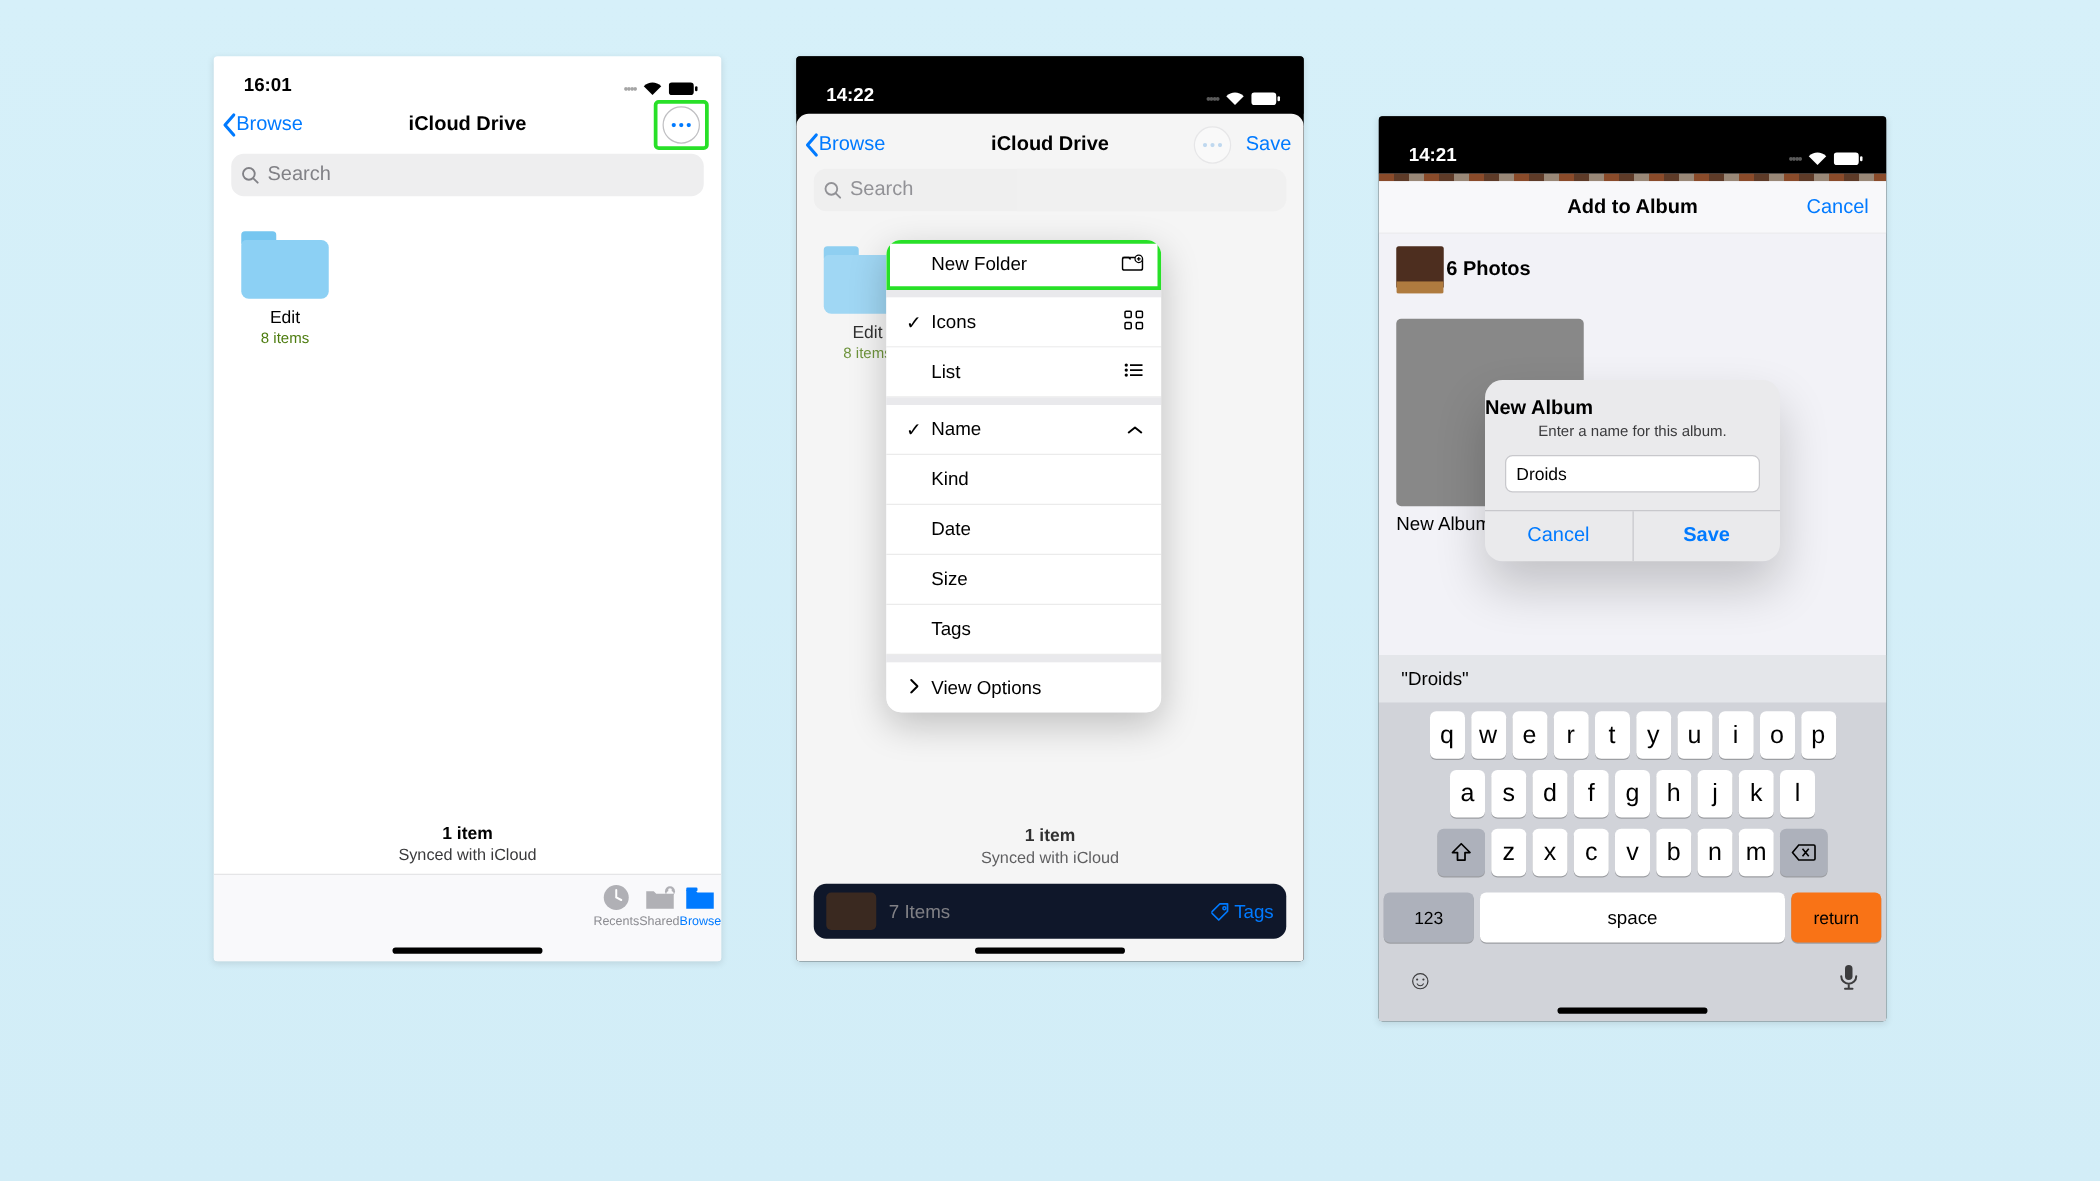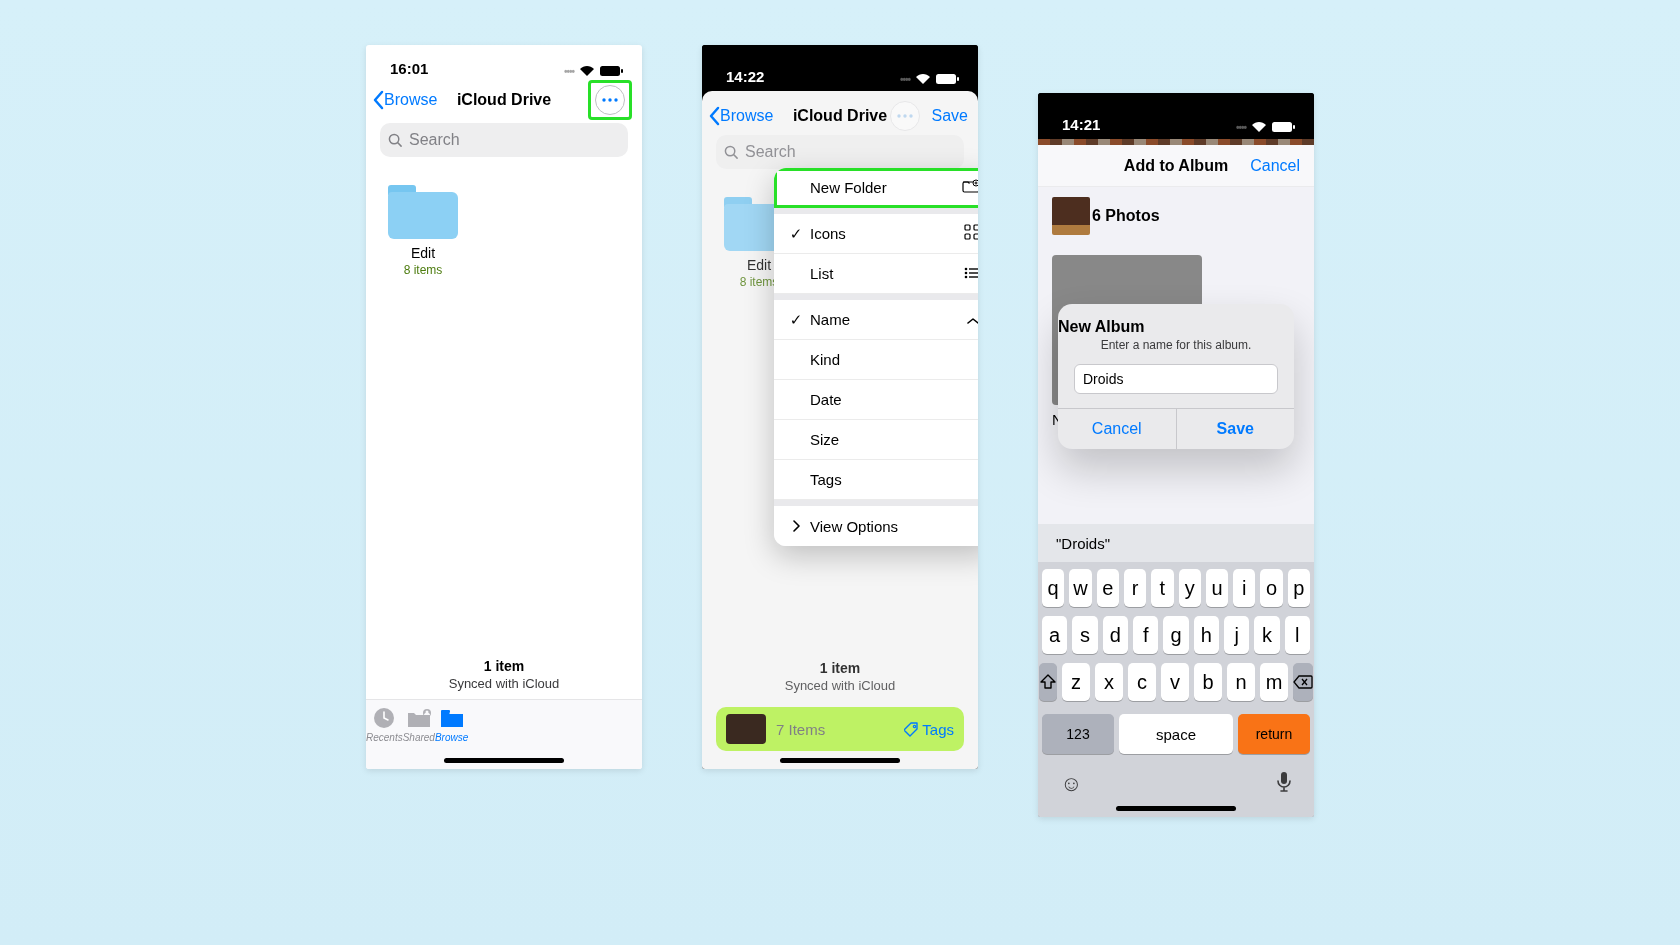--- a/index.html
+++ b/index.html
@@ -1,17 +1,17 @@
 <!DOCTYPE html>
 <html><head>
 <meta charset="utf-8">
 <style>
 * { margin: 0; padding: 0; box-sizing: border-box; font-family: -apple-system, "SF Pro Text", "Helvetica Neue", Arial, sans-serif; -webkit-font-smoothing: antialiased; }
 body { width: 1680px; height: 945px; background: linear-gradient(to bottom, #d6f0f9, #d2edf7); display: flex; justify-content: center; align-items: flex-start; gap: 60px; padding-top: 45px; }
-.phone { width: 276px; height: 724px; border-radius: 3px; overflow: hidden; background: #fff; box-shadow: 0 2px 6px rgba(0,0,0,.1); position: relative; }
+.phone { width: 406px; height: 724px; border-radius: 3px; overflow: hidden; background: #fff; box-shadow: 0 2px 6px rgba(0,0,0,.1); position: relative; }
 
 
 .statusbar { height: 34px; display: flex; align-items: flex-end; justify-content: space-between; padding: 0 18px 2px 24px; font-size: 15px; font-weight: 600; color: #000; }
 .statusbar.dark { background: #000; color: #fff; height: 46px; padding-bottom: 6px; }
 .status-icons { display: flex; align-items: center; gap: 5px; }
 .dots-signal { letter-spacing: -1px; font-size: 10px; opacity: .35; }
 .wifi-icon svg, .battery-icon svg { display: block; }
 .phone .home-indicator { position: absolute; bottom: 6px; left: 50%; transform: translateX(-50%); width: 120px; height: 5px; background: #000; border-radius: 3px; }
 
 
@@ -35,40 +35,40 @@
 .folder-icon .body { position: absolute; top: 7px; left: 0; right: 0; bottom: 0; background: #8cd0f4; border-radius: 4px 6px 6px 6px; }
 .folder-name { font-size: 14px; color: #000; }
 .folder-sub { font-size: 12px; color: #4d7c0f; margin-top: 2px; }
 
 
 .bottom-summary { position: absolute; bottom: 78px; left: 0; right: 0; text-align: center; }
 .bottom-summary .count { font-size: 14px; font-weight: 600; color: #000; }
 .bottom-summary .sync { font-size: 13px; color: #3a3a3c; margin-top: 2px; }
 
 
-.tabbar { position: absolute; bottom: 0; left: 0; right: 0; height: 70px; border-top: 1px solid #e5e5e7; background: #f9f9fb; display: flex; justify-content: flex-start; padding-top: 6px; font-style: italic; }
+.tabbar { position: absolute; bottom: 0; left: 0; right: 0; height: 70px; border-top: 1px solid #e5e5e7; background: #f9f9fb; display: flex; justify-content: flex-end; padding-top: 6px; }
 .tab { display: flex; flex-direction: column; align-items: center; gap: 2px; font-size: 10px; color: #8c8c91; cursor: pointer; }
 .tab.active { color: #007aff; }
 .tab svg { width: 28px; height: 24px; }
 
 
 .phone2-content { background: #fff; height: calc(100% - 46px); position: relative; border-radius: 10px 10px 0 0; }
 .phone2-nav { padding-top: 8px; }
 .dim-bg { position: absolute; inset: 0; background: rgba(0,0,0,0.04); border-radius: 10px 10px 0 0; pointer-events: none; }
-.menu { position: absolute; top: 77px; left: 72px; width: 220px; background: #f6f6f8; border-radius: 12px; box-shadow: 0 10px 30px rgba(0,0,0,.22); overflow: hidden; z-index: 5; }
+.menu { position: absolute; top: 101px; left: 72px; width: 220px; background: #f6f6f8; border-radius: 12px; box-shadow: 0 10px 30px rgba(0,0,0,.22); overflow: hidden; z-index: 5; }
 .menu-item { height: 40px; display: flex; align-items: center; justify-content: space-between; padding: 0 14px; font-size: 15px; color: #000; border-bottom: 1px solid rgba(0,0,0,.08); cursor: pointer; background: #fff; }
 .menu-item:last-child { border-bottom: none; }
 .menu-sep { height: 6px; background: #e9e9ec; }
 .menu-check { width: 16px; display: inline-block; text-align: center; margin-right: 2px; }
 .menu-left { display: flex; align-items: center; gap: 4px; }
 .menu-right-icon { color: #3a3a3c; }
 .green-outline { outline: 3px solid #28e028; outline-offset: -3px; }
 
 
-.drop-pill { position: absolute; bottom: 18px; left: 14px; right: 14px; height: 44px; background: #bef264; border-radius: 10px; display: flex; align-items: center; padding: 0 10px; gap: 10px; }
+.drop-pill { position: absolute; bottom: 18px; left: 14px; right: 14px; height: 44px; background: #0f172a; border-radius: 10px; display: flex; align-items: center; padding: 0 10px; gap: 10px; }
 .drop-thumb { width: 40px; height: 30px; background: #3a2920; border-radius: 4px; }
 .drop-text { color: #808085; font-size: 15px; flex: 1; }
 .drop-tags { color: #007aff; font-size: 15px; display: flex; align-items: center; gap: 3px; }
 
 
 .p3-content { height: calc(100% - 46px); position: relative; background: #f2f2f7; }
 .p3-header { height: 42px; display: flex; align-items: center; justify-content: center; position: relative; background: #f8f8fa; border-bottom: 1px solid rgba(0,0,0,.05); }
 .p3-cancel { position: absolute; right: 14px; color: #007aff; font-size: 16px; cursor: pointer; }
 .p3-row { display: flex; align-items: center; gap: 2px; padding: 10px 14px; }
 .p3-thumb { width: 38px; height: 38px; background: #4d2e1f; border-radius: 2px; border-bottom: 10px solid #af7b3f; }

